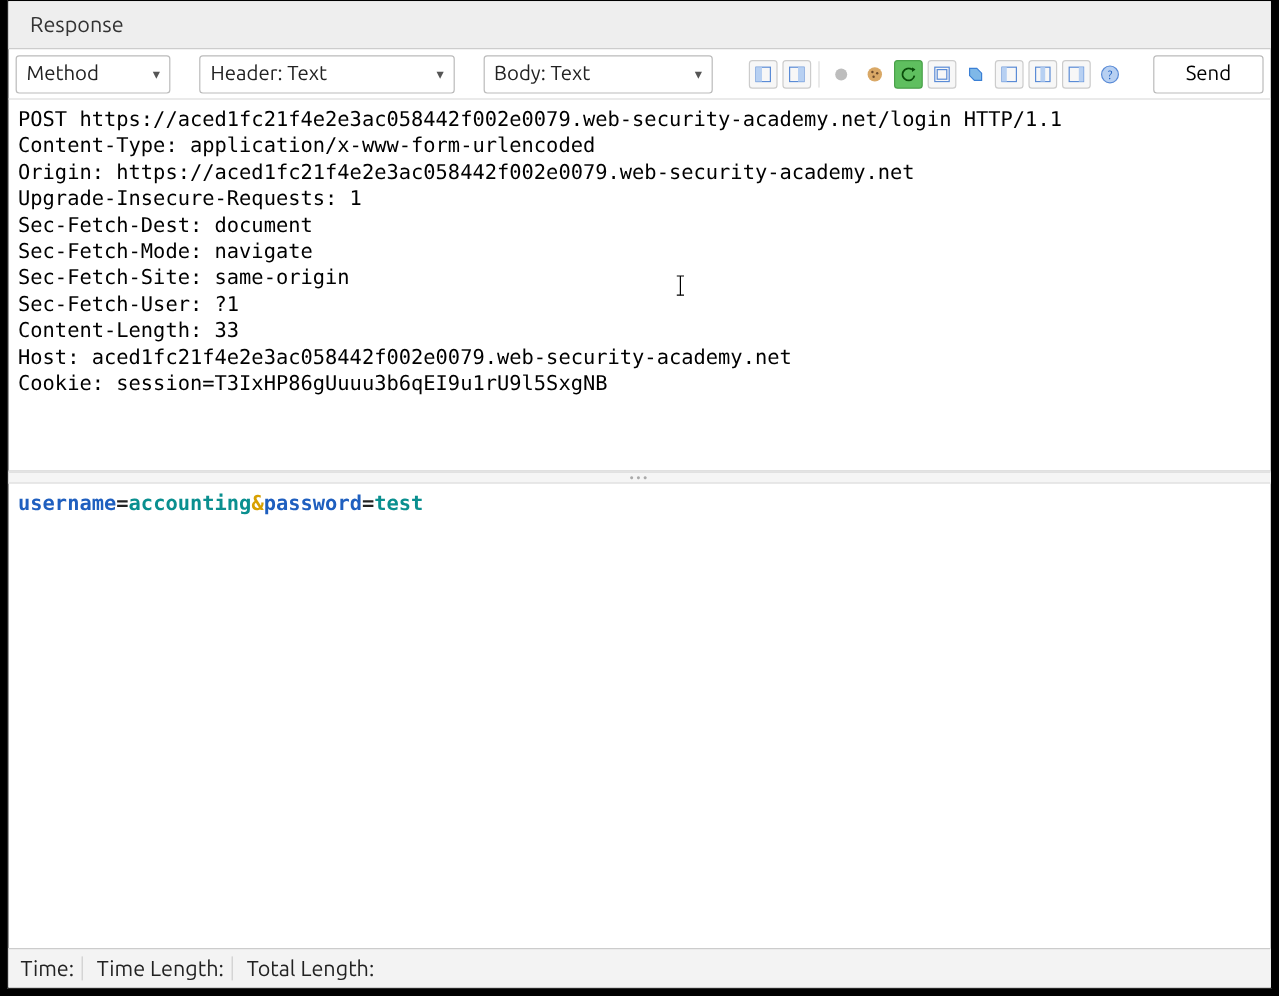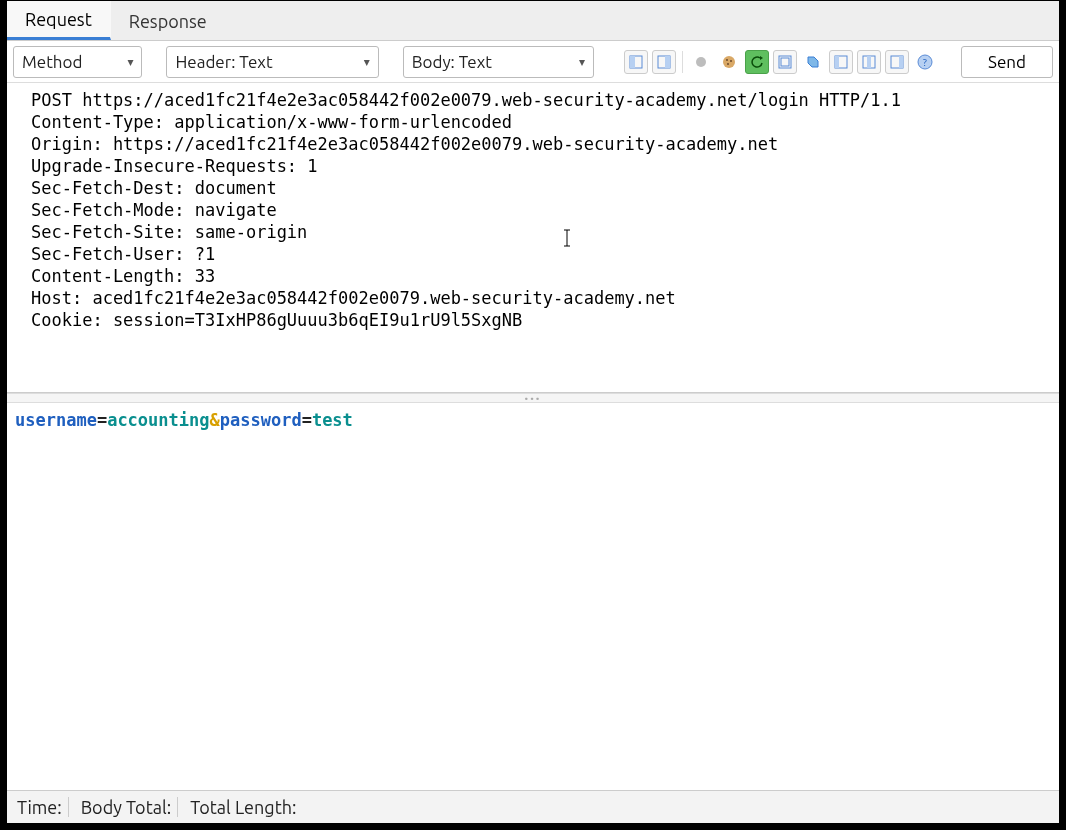--- a/index.html
+++ b/index.html
@@ -39,21 +39,21 @@
   .ibtn {
     width: 24px; height: 24px; border: 1px solid #ccc; border-radius: 3px; background: #f7f7f7;
     display: flex; align-items: center; justify-content: center; font-size: 13px; cursor: pointer;
   }
   .sep { width: 1px; height: 22px; background: #ddd; margin: 0 2px; }
   .send-btn {
     margin-left: auto; height: 32px; padding: 0 26px; border: 1px solid #bbb; border-radius: 3px;
     background: #fff; font-size: 17px; cursor: pointer; display: flex; align-items: center;
   }
   .editor-top {
-    flex: 0 0 310px; overflow: auto; padding: 6px 24px; font-family: "DejaVu Sans Mono","Consolas",monospace;
+    flex: 0 0 310px; overflow: auto; padding: 6px 8px; font-family: "DejaVu Sans Mono","Consolas",monospace;
     font-size: 17px; line-height: 22px; color: #000; white-space: pre; border-bottom: 1px solid #ccc;
   }
   .splitter { height: 10px; background: #f5f5f5; border-top: 1px solid #ddd; border-bottom: 1px solid #ddd;
     display: flex; align-items: center; justify-content: center; cursor: row-resize; }
   .splitter .dots { letter-spacing: 2px; color: #aaa; font-size: 10px; }
   .editor-bottom {
     flex: 1; overflow: auto; padding: 6px 8px; font-family: "DejaVu Sans Mono","Consolas",monospace;
     font-size: 17px; font-weight: bold; line-height: 22px;
   }
   .k-blue { color: #1f5fbf; }
@@ -68,21 +68,20 @@
   .status .cell:last-child { border-right: none; }
   .cursor-ibeam { position: absolute; left: 556px; top: 228px; width: 1px; height: 18px; color:#000; pointer-events:none; }
 </style>
 </head>
 <body>
 
 <div class="window">
 
   <div class="inner" style="position:relative;">
     <div class="tabs">
-      <div class="tab active">Request</div>
       <div class="tab">Response</div>
     </div>
 
     <div class="toolbar">
       <div class="combo method">
         <span>Method</span>
         <span class="chev">▾</span>
       </div>
       <div class="combo header">
         <span>Header: Text</span>
@@ -179,21 +178,21 @@
 Cookie: session=T3IxHP86gUuuu3b6qEI9u1rU9l5SxgNB</div>
 
     <div class="splitter">
         <span class="dots">•••</span>
       </div>
 
     <div class="editor-bottom" id="body-editor"><span class="k-blue">username</span><span class="k-eq">=</span><span class="k-teal">accounting</span><span class="k-amp">&amp;</span><span class="k-blue">password</span><span class="k-eq">=</span><span class="k-teal">test</span></div>
 
     <div class="status">
       <div class="cell">Time:</div>
-      <div class="cell">Body Total:</div>
+      <div class="cell">Time Length:</div>
       <div class="cell">Total Length:</div>
     </div>
 
     <div class="cursor-ibeam">
       <svg width="8" height="18" viewBox="0 0 8 18">
           <line x1="4" y1="1" x2="4" y2="17" stroke="#000"></line>
           <line x1="1" y1="1" x2="7" y2="1" stroke="#000"></line>
           <line x1="1" y1="17" x2="7" y2="17" stroke="#000"></line>
         </svg>
     </div>

